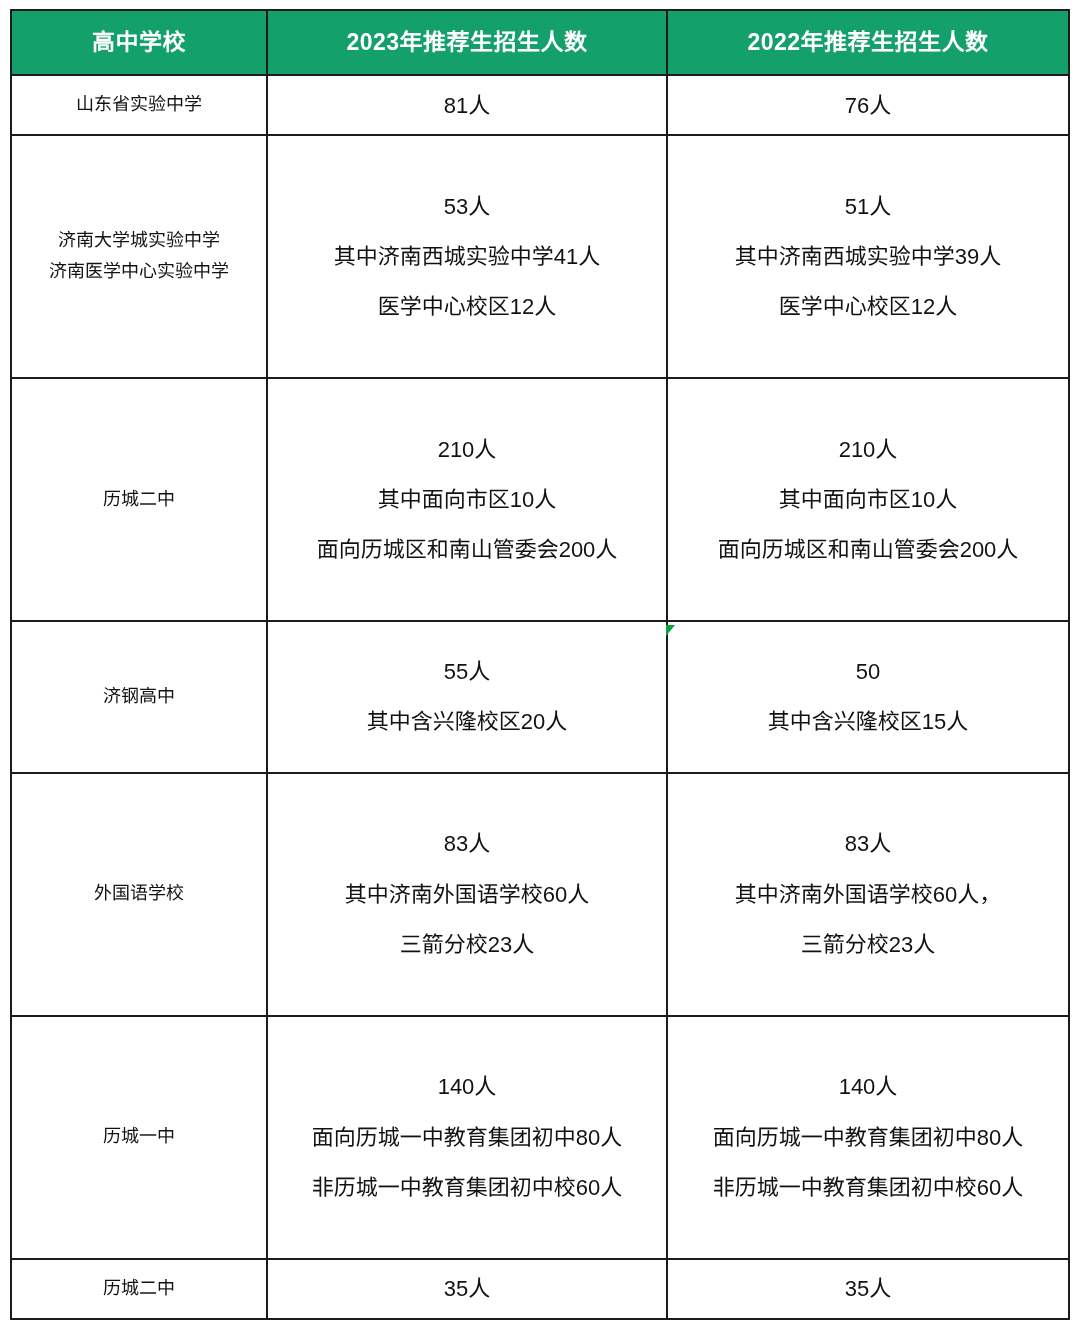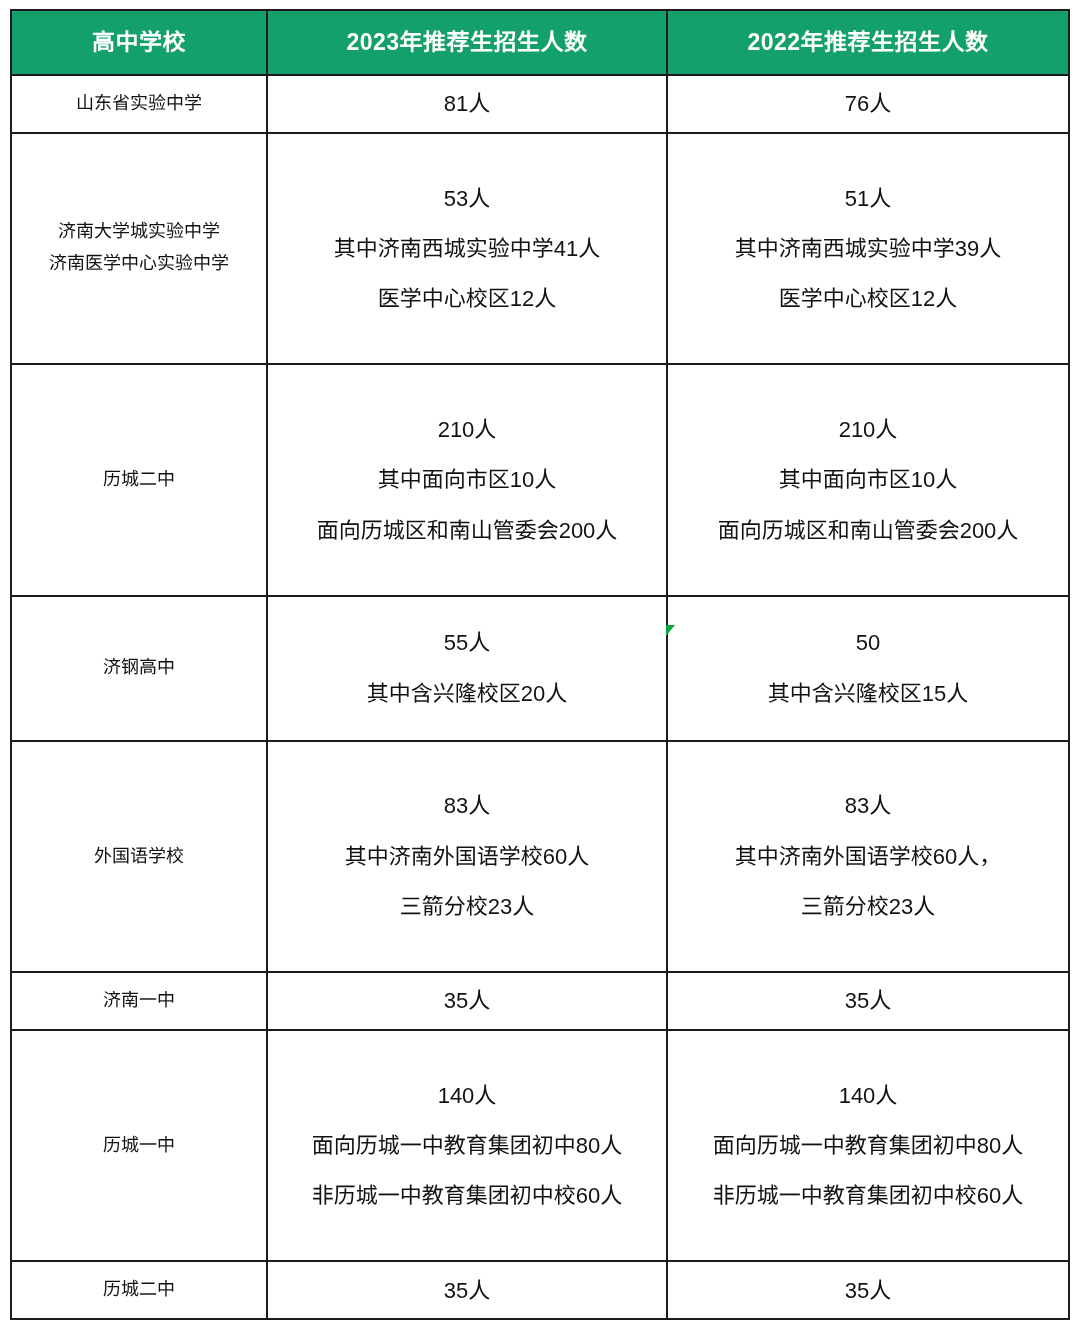--- a/index.html
+++ b/index.html
@@ -185,31 +185,20 @@
               <span class="line">三箭分校23人</span>
             </td>
             <td>
               <span class="line">83人</span>
               <span class="line">其中济南外国语学校60人，</span>
               <span class="line">三箭分校23人</span>
             </td>
           </tr>
           <tr>
             <td class="school-cell">
-              <span class="line">济南一中</span>
-            </td>
-            <td>
-              <span class="line">35人</span>
-            </td>
-            <td>
-              <span class="line">35人</span>
-            </td>
-          </tr>
-          <tr>
-            <td class="school-cell">
               <span class="line">历城一中</span>
             </td>
             <td>
               <span class="line">140人</span>
               <span class="line">面向历城一中教育集团初中80人</span>
               <span class="line">非历城一中教育集团初中校60人</span>
             </td>
             <td>
               <span class="line">140人</span>
               <span class="line">面向历城一中教育集团初中80人</span>

